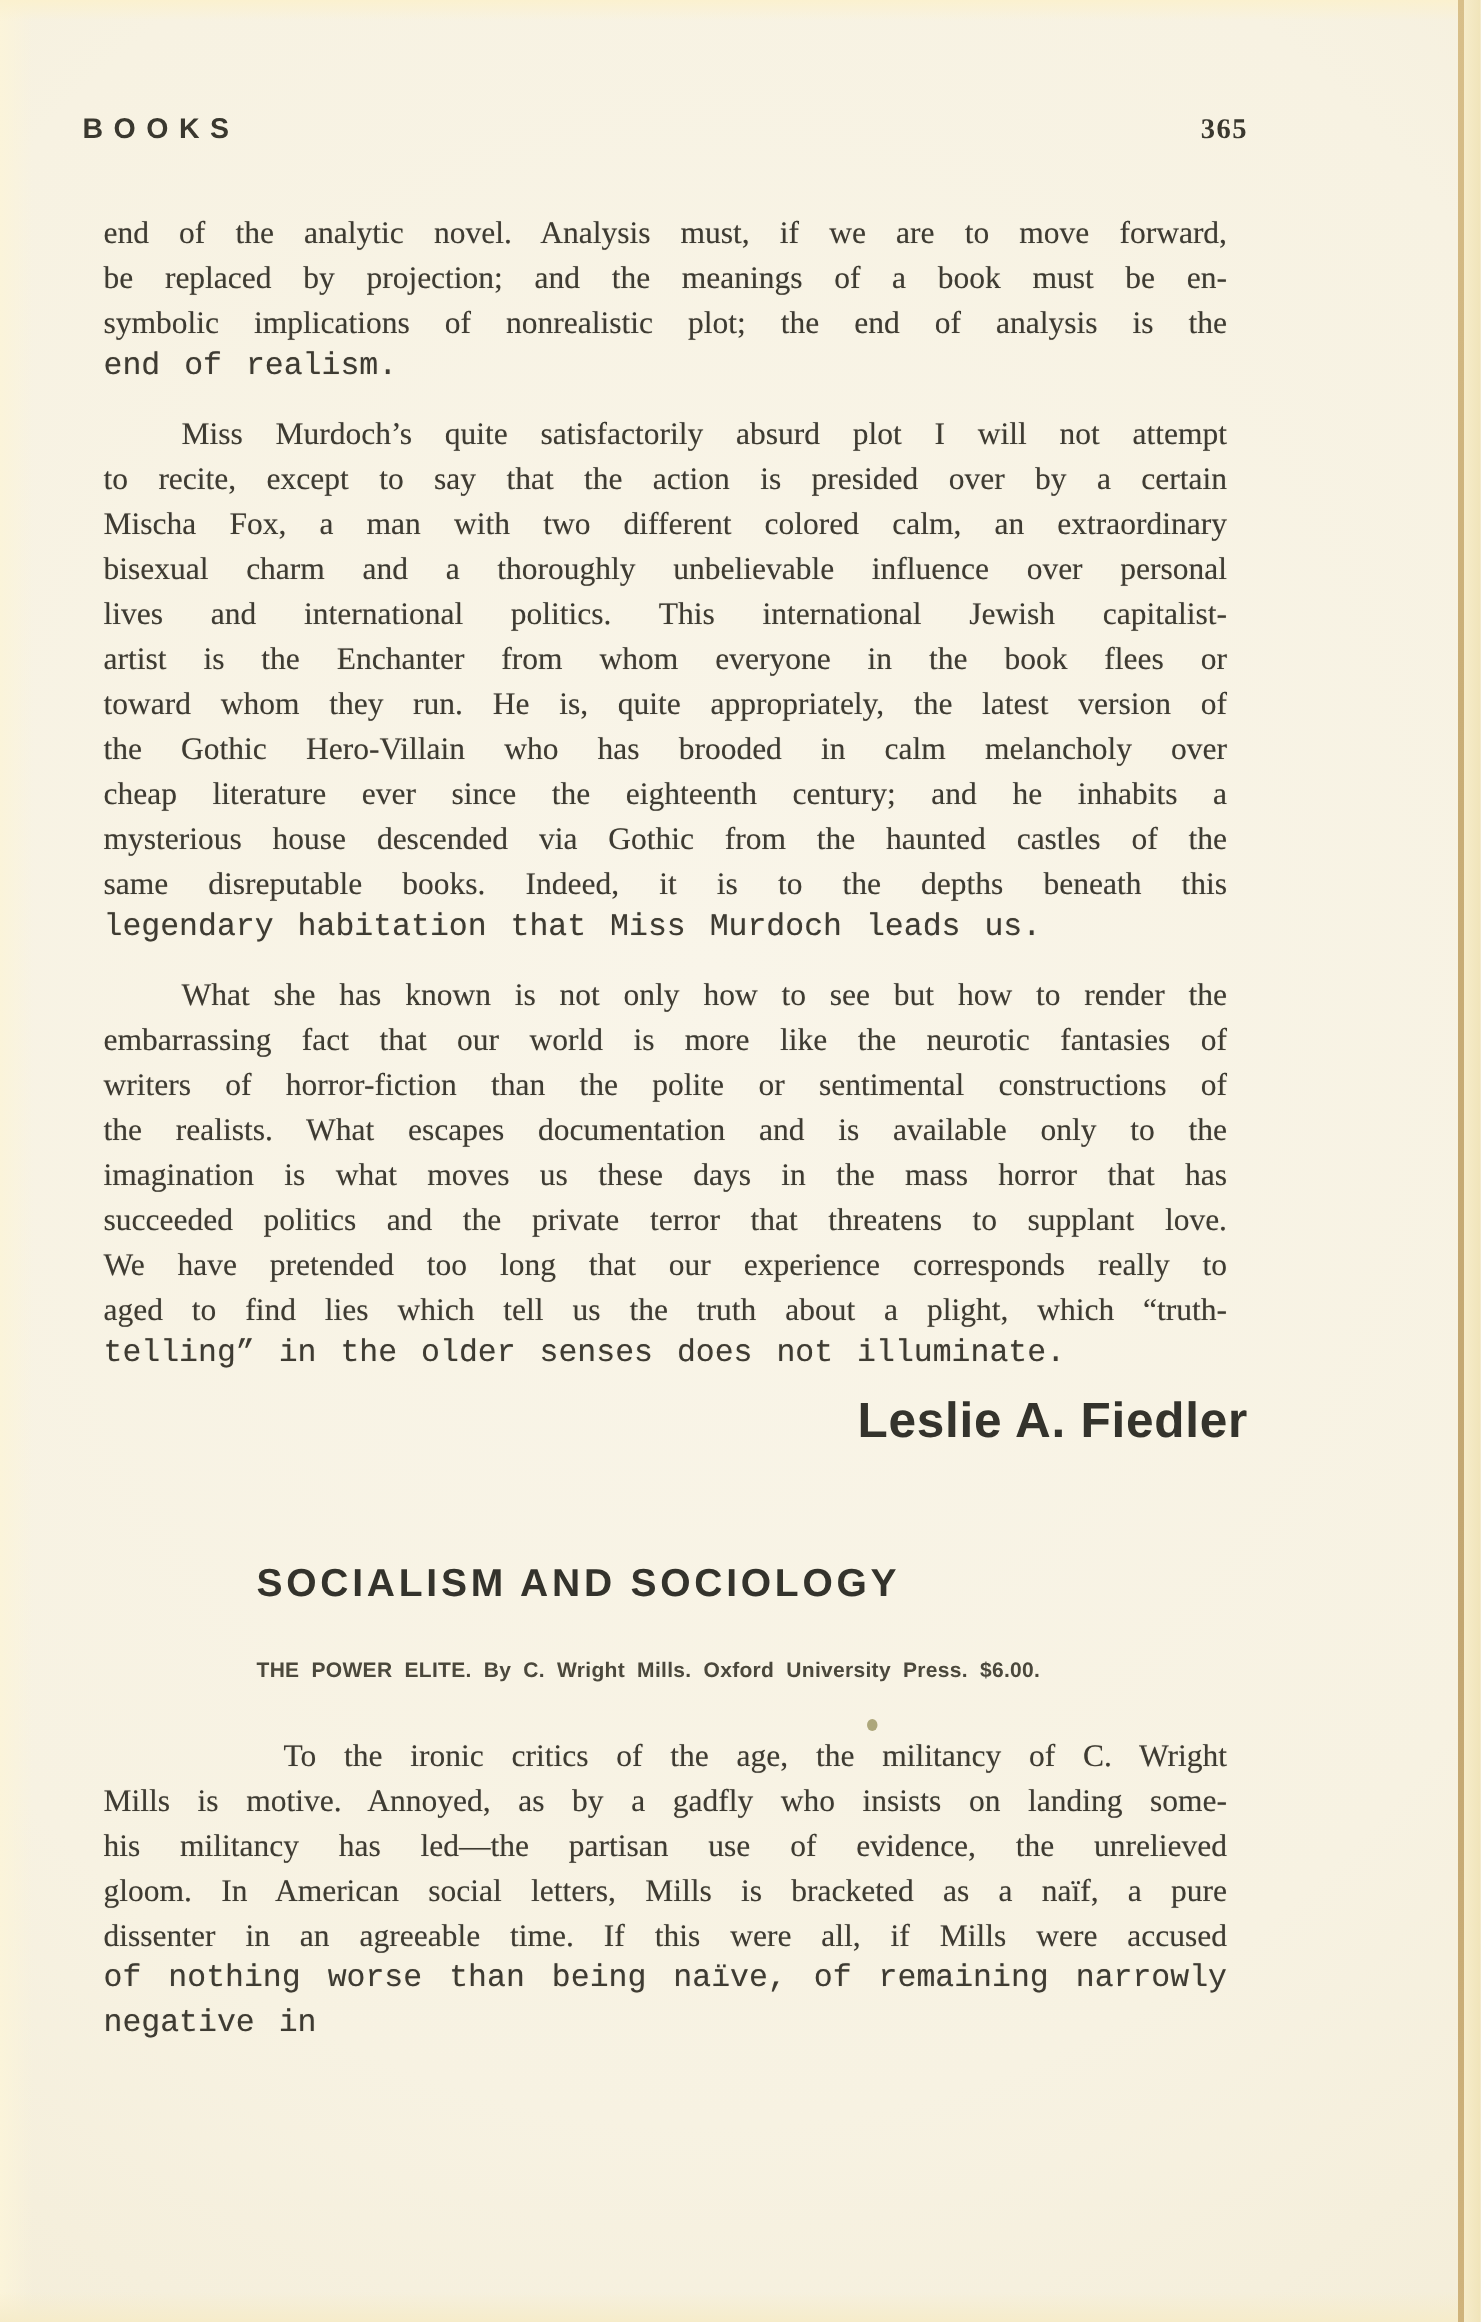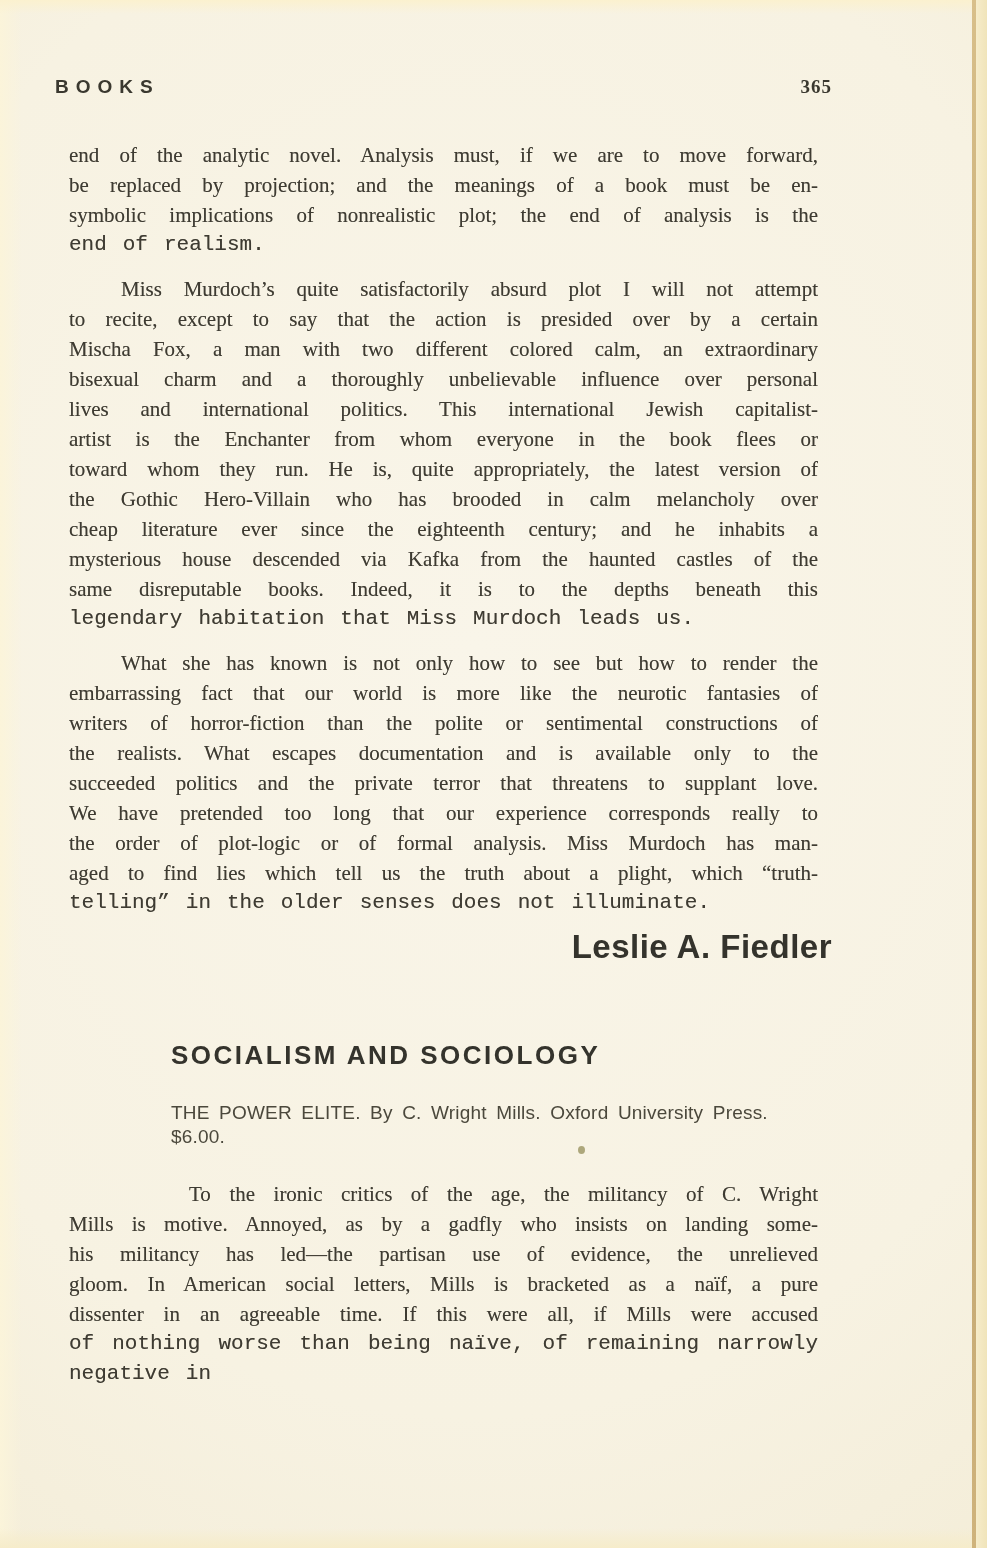--- a/index.html
+++ b/index.html
@@ -52,22 +52,22 @@
   }
   .section-heading{
     margin:77px 0 0 116px;
     font-family:"Liberation Sans","DejaVu Sans",sans-serif;
     font-weight:bold;font-size:26px;line-height:32px;
     letter-spacing:2.5px;color:#34332c;
   }
   .citation{
     margin:30px 16px 0 116px;
     font-family:"Liberation Sans","DejaVu Sans",sans-serif;
-    font-size:19px;line-height:24px;color:#4b483c;
-    word-spacing:4px;letter-spacing:0.2px;font-weight:400;
+    font-size:14px;line-height:24px;color:#4b483c;
+    word-spacing:4px;letter-spacing:0.2px;font-weight:700;
   }
   .mills-paras{margin-top:30px;}
   .ink-speck{
     position:absolute;left:578px;top:1146px;width:7px;height:8px;
     border-radius:50%;background:#948e58;opacity:0.75;
   }
 </style>
 </head>
 <body>
 
@@ -91,32 +91,32 @@
         <div class="para">
           <div class="line indent-normal">Miss Murdoch’s quite satisfactorily absurd plot I will not attempt</div>
           <div class="line">to recite, except to say that the action is presided over by a certain</div>
           <div class="line">Mischa Fox, a man with two different colored calm, an extraordinary</div>
           <div class="line">bisexual charm and a thoroughly unbelievable influence over personal</div>
           <div class="line">lives and international politics. This international Jewish capitalist-</div>
           <div class="line">artist is the Enchanter from whom everyone in the book flees or</div>
           <div class="line">toward whom they run. He is, quite appropriately, the latest version of</div>
           <div class="line">the Gothic Hero-Villain who has brooded in calm melancholy over</div>
           <div class="line">cheap literature ever since the eighteenth century; and he inhabits a</div>
-          <div class="line">mysterious house descended via Kafka from the haunted castles of the</div>
+          <div class="line">mysterious house descended via Gothic from the haunted castles of the</div>
           <div class="line">same disreputable books. Indeed, it is to the depths beneath this</div>
           <div class="line line-last">legendary habitation that Miss Murdoch leads us.</div>
         </div>
         <div class="para">
           <div class="line indent-normal">What she has known is not only how to see but how to render the</div>
           <div class="line">embarrassing fact that our world is more like the neurotic fantasies of</div>
           <div class="line">writers of horror-fiction than the polite or sentimental constructions of</div>
           <div class="line">the realists. What escapes documentation and is available only to the</div>
+          <div class="line">imagination is what moves us these days in the mass horror that has</div>
           <div class="line">succeeded politics and the private terror that threatens to supplant love.</div>
           <div class="line">We have pretended too long that our experience corresponds really to</div>
-          <div class="line">the order of plot-logic or of formal analysis. Miss Murdoch has man-</div>
           <div class="line">aged to find lies which tell us the truth about a plight, which “truth-</div>
           <div class="line line-last">telling” in the older senses does not illuminate.</div>
         </div>
       </section>
 
     <div class="signature">Leslie A. Fiedler</div>
 
     <h2 class="section-heading">SOCIALISM AND SOCIOLOGY</h2>
 
     <p class="citation">THE POWER ELITE. By C. Wright Mills. Oxford University Press. $6.00.</p>

